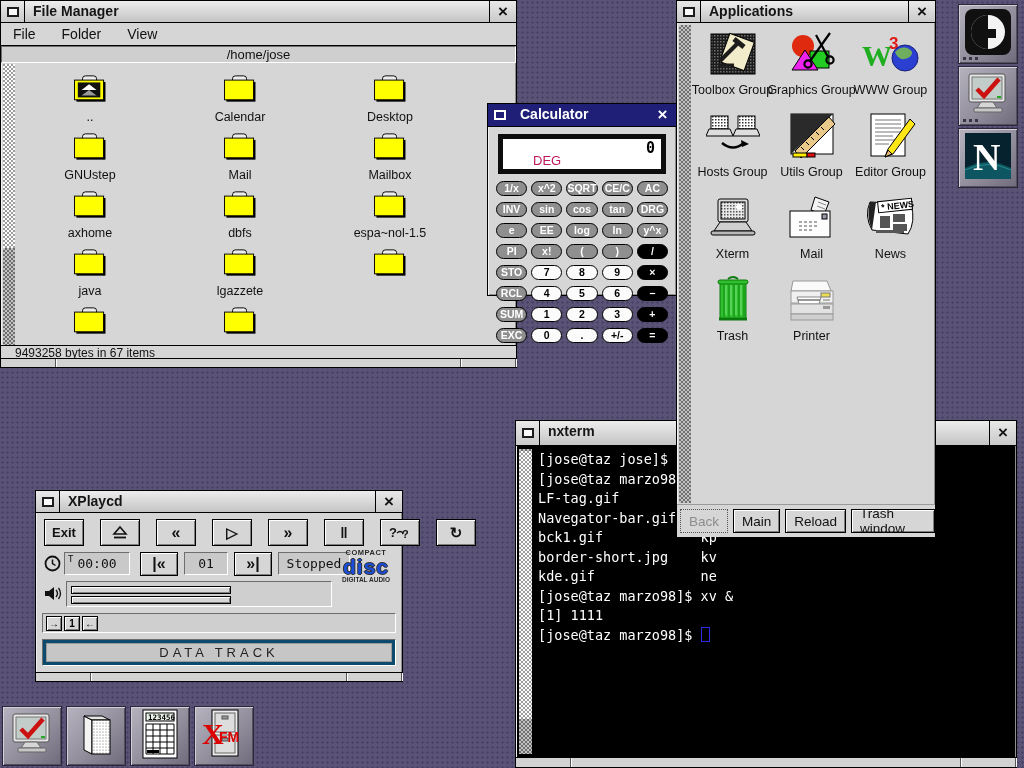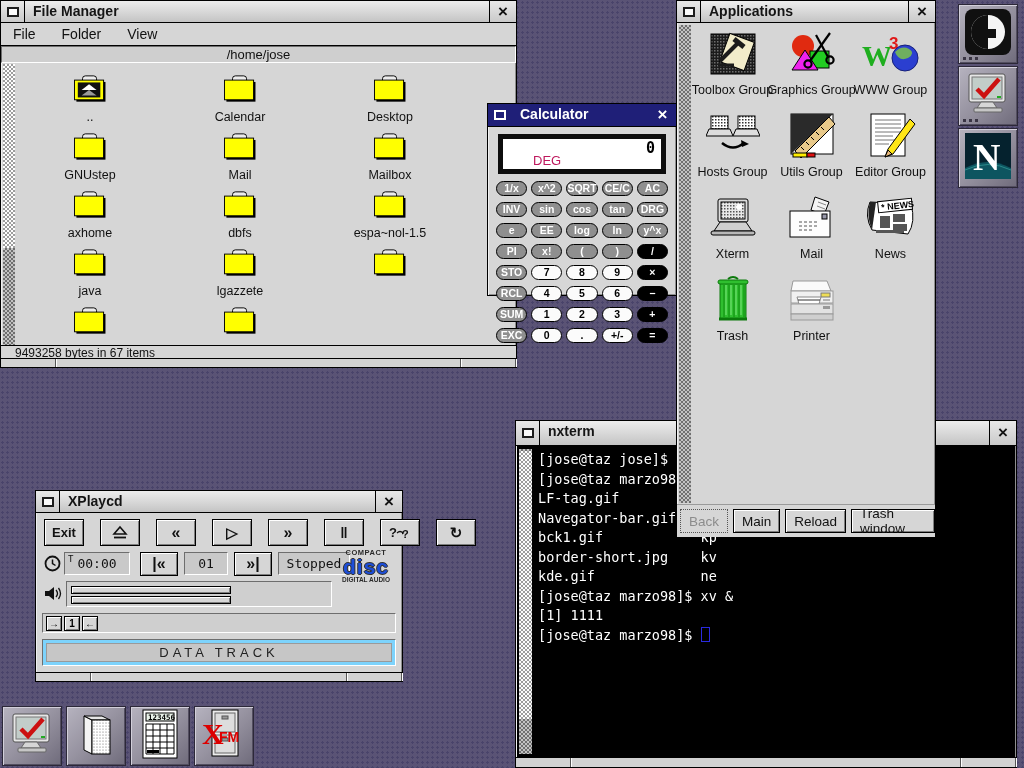--- a/index.html
+++ b/index.html
@@ -115,21 +115,21 @@
   #cdlogo .n { font-size:21px; font-weight:bold; letter-spacing:1px; line-height:19px;
     color:#1d4ed8; text-shadow:-1px 0 #333,1px 0 #333,0 -1px #333,0 1px #333; }
   #cdlogo .b { font-size:6.5px; font-weight:bold; }
   #xp-speaker { position:absolute; left:7px; top:94px; }
   #xp-vol { position:absolute; left:30px; top:90px; width:266px; height:26px; background:#cfcfcf; }
   #xp-vol .handle { position:absolute; left:4px; top:4px; width:160px; height:8px; }
   #xp-vol .handle2 { position:absolute; left:4px; top:14px; width:160px; height:8px; }
   #xp-sel { position:absolute; left:6px; right:6px; top:122px; height:20px; background:#cfcfcf;
     display:flex; align-items:center; gap:2px; padding-left:3px; }
   .selbtn { width:16px; height:15px; font-size:10px; font-weight:bold; display:flex; align-items:center; justify-content:center; }
-  #xp-dt-outer { position:absolute; left:6px; right:6px; top:148px; height:27px; background:#7dd3fc; padding:3px; }
+  #xp-dt-outer { position:absolute; left:6px; right:6px; top:148px; height:27px; background:#0c4a6e; padding:3px; }
   #xp-dt { width:100%; height:100%; background:#c6c6c6; display:flex; align-items:center; justify-content:center;
     font-size:13px; letter-spacing:4px; color:#222; border:1px solid #9a9a9a; }
 
   
   .tile { position:absolute; width:60px; height:60px;
     background:linear-gradient(135deg,#b6b3bf 0%,#928e9c 55%,#6f6b7b 100%);
     border:1px solid #2c2838; box-shadow:inset 1px 1px 0 #d2cfda, inset -1px -1px 0 #534e60;
     display:flex; align-items:center; justify-content:center; }
   .tile .dots { position:absolute; left:4px; bottom:3px; width:3px; height:3px; background:#3a3544;
     box-shadow:6px 0 0 #3a3544, 12px 0 0 #3a3544; }

